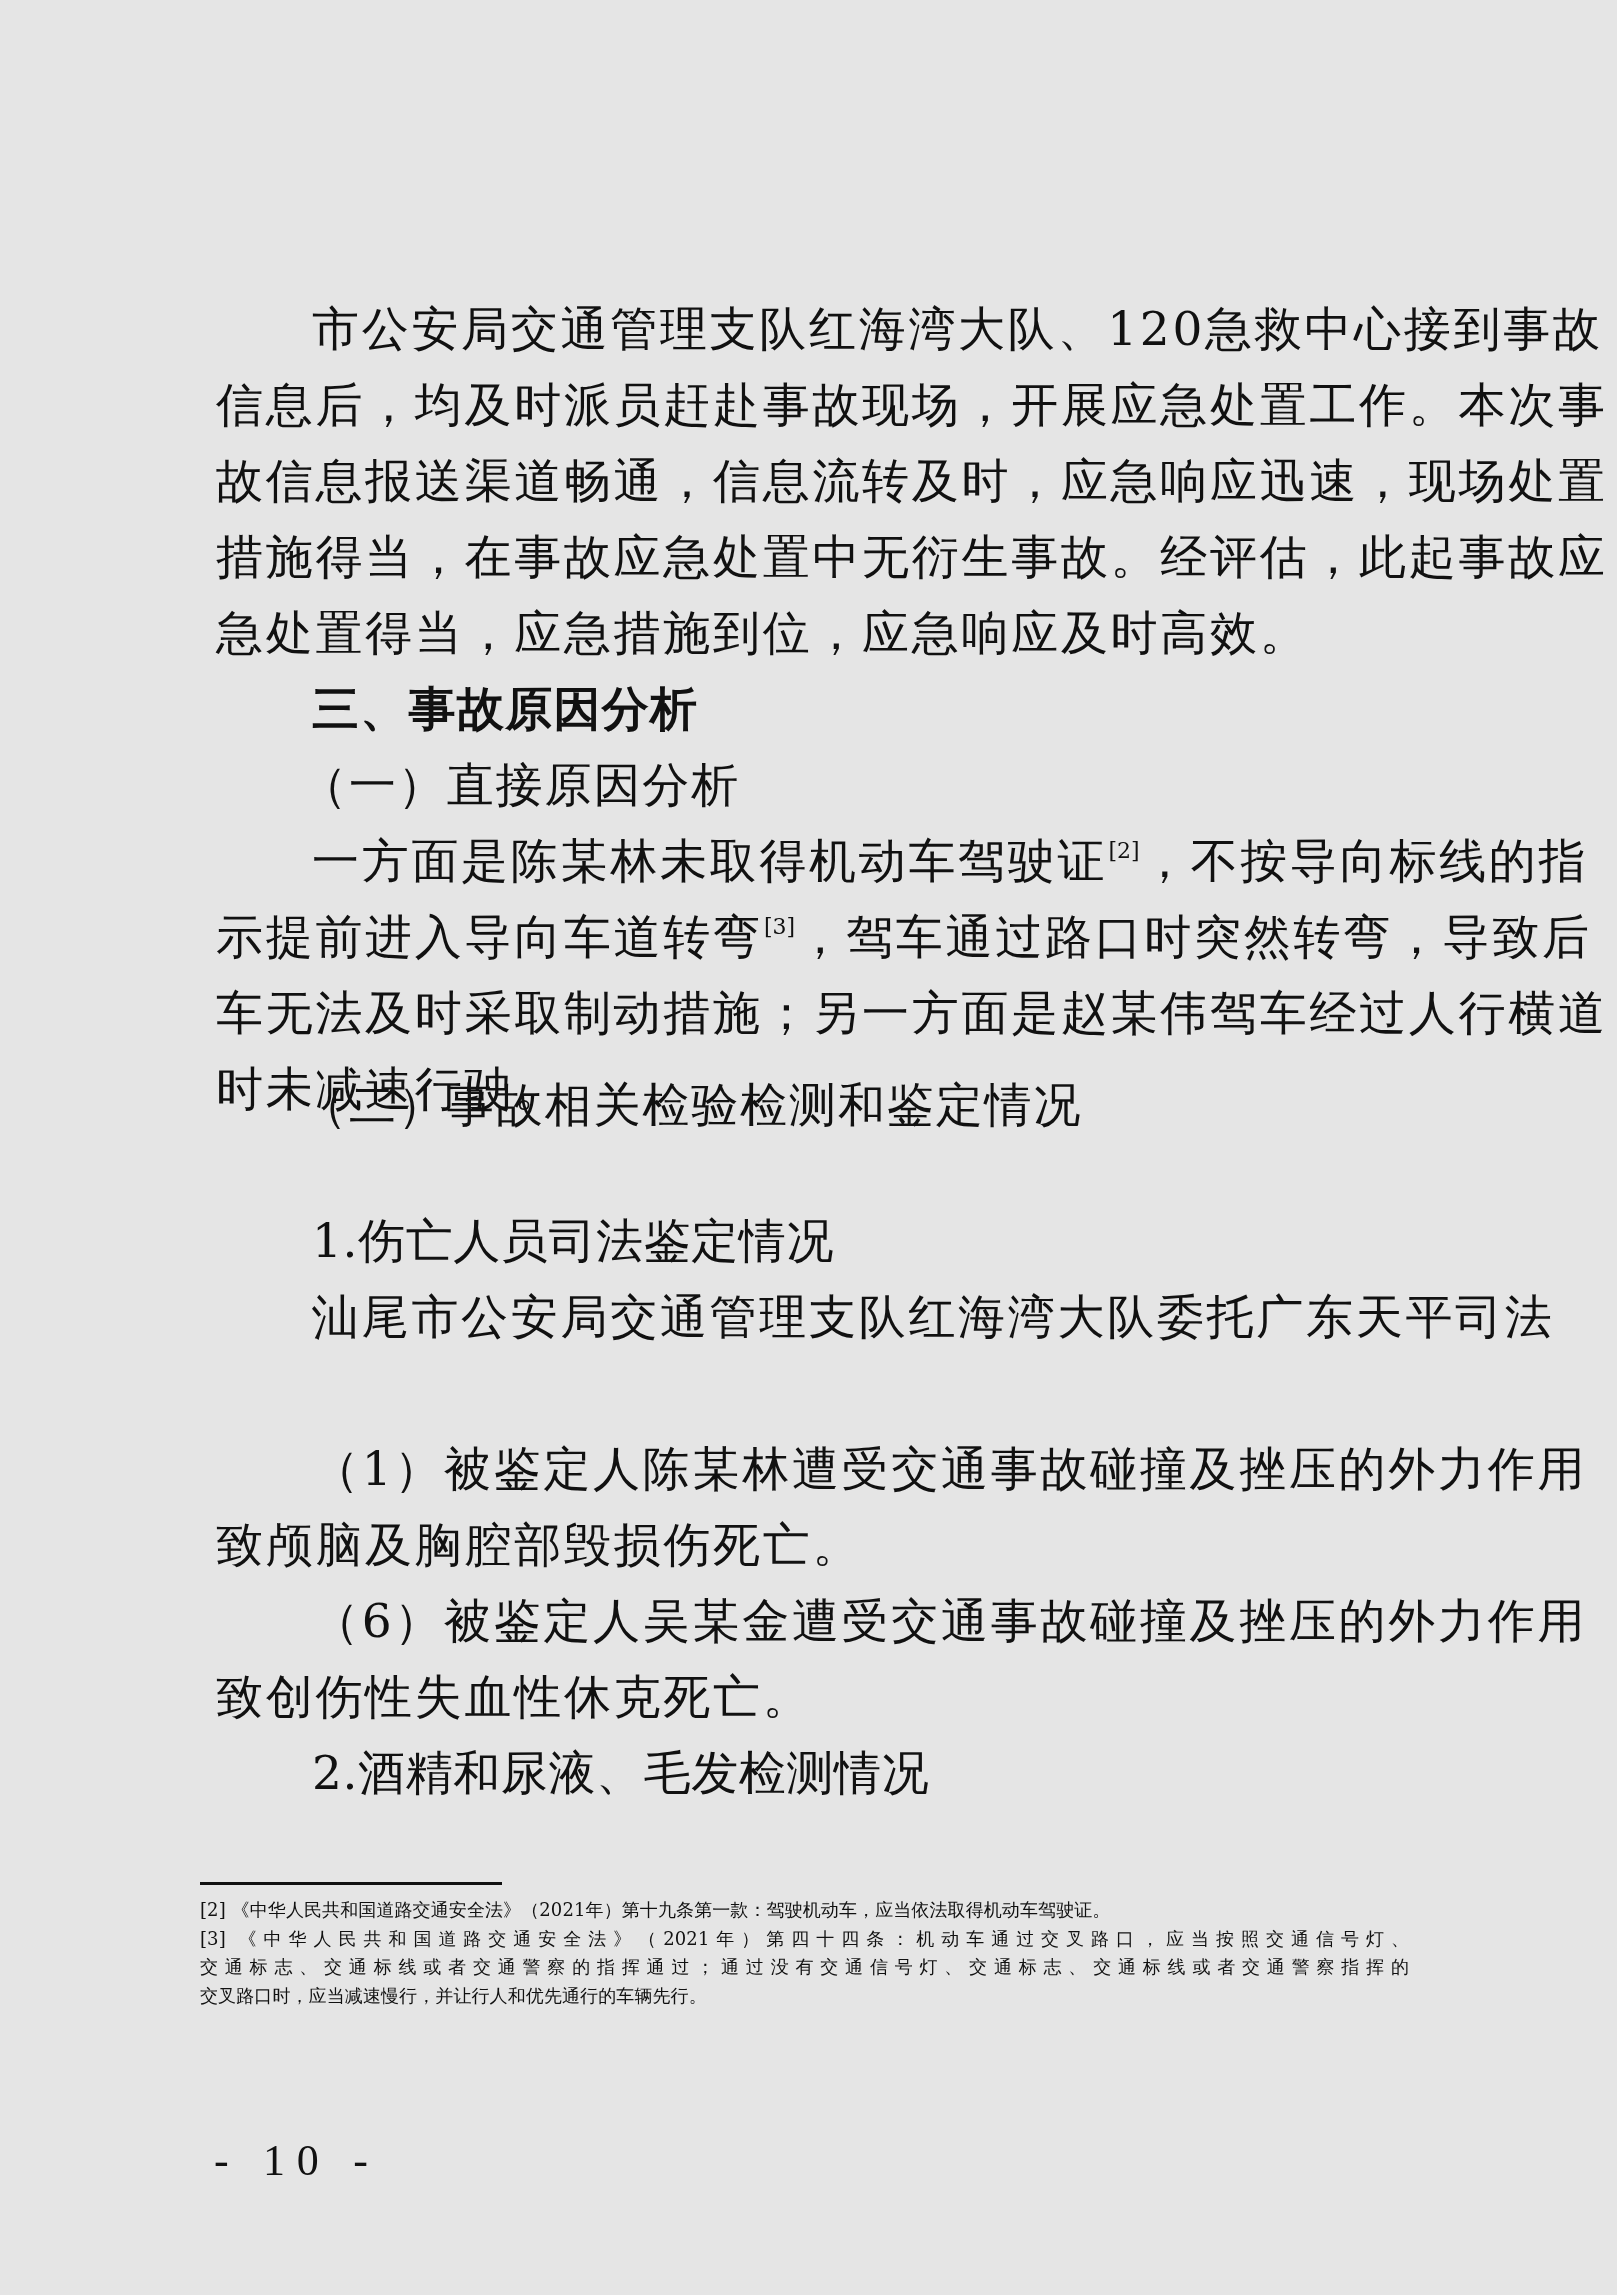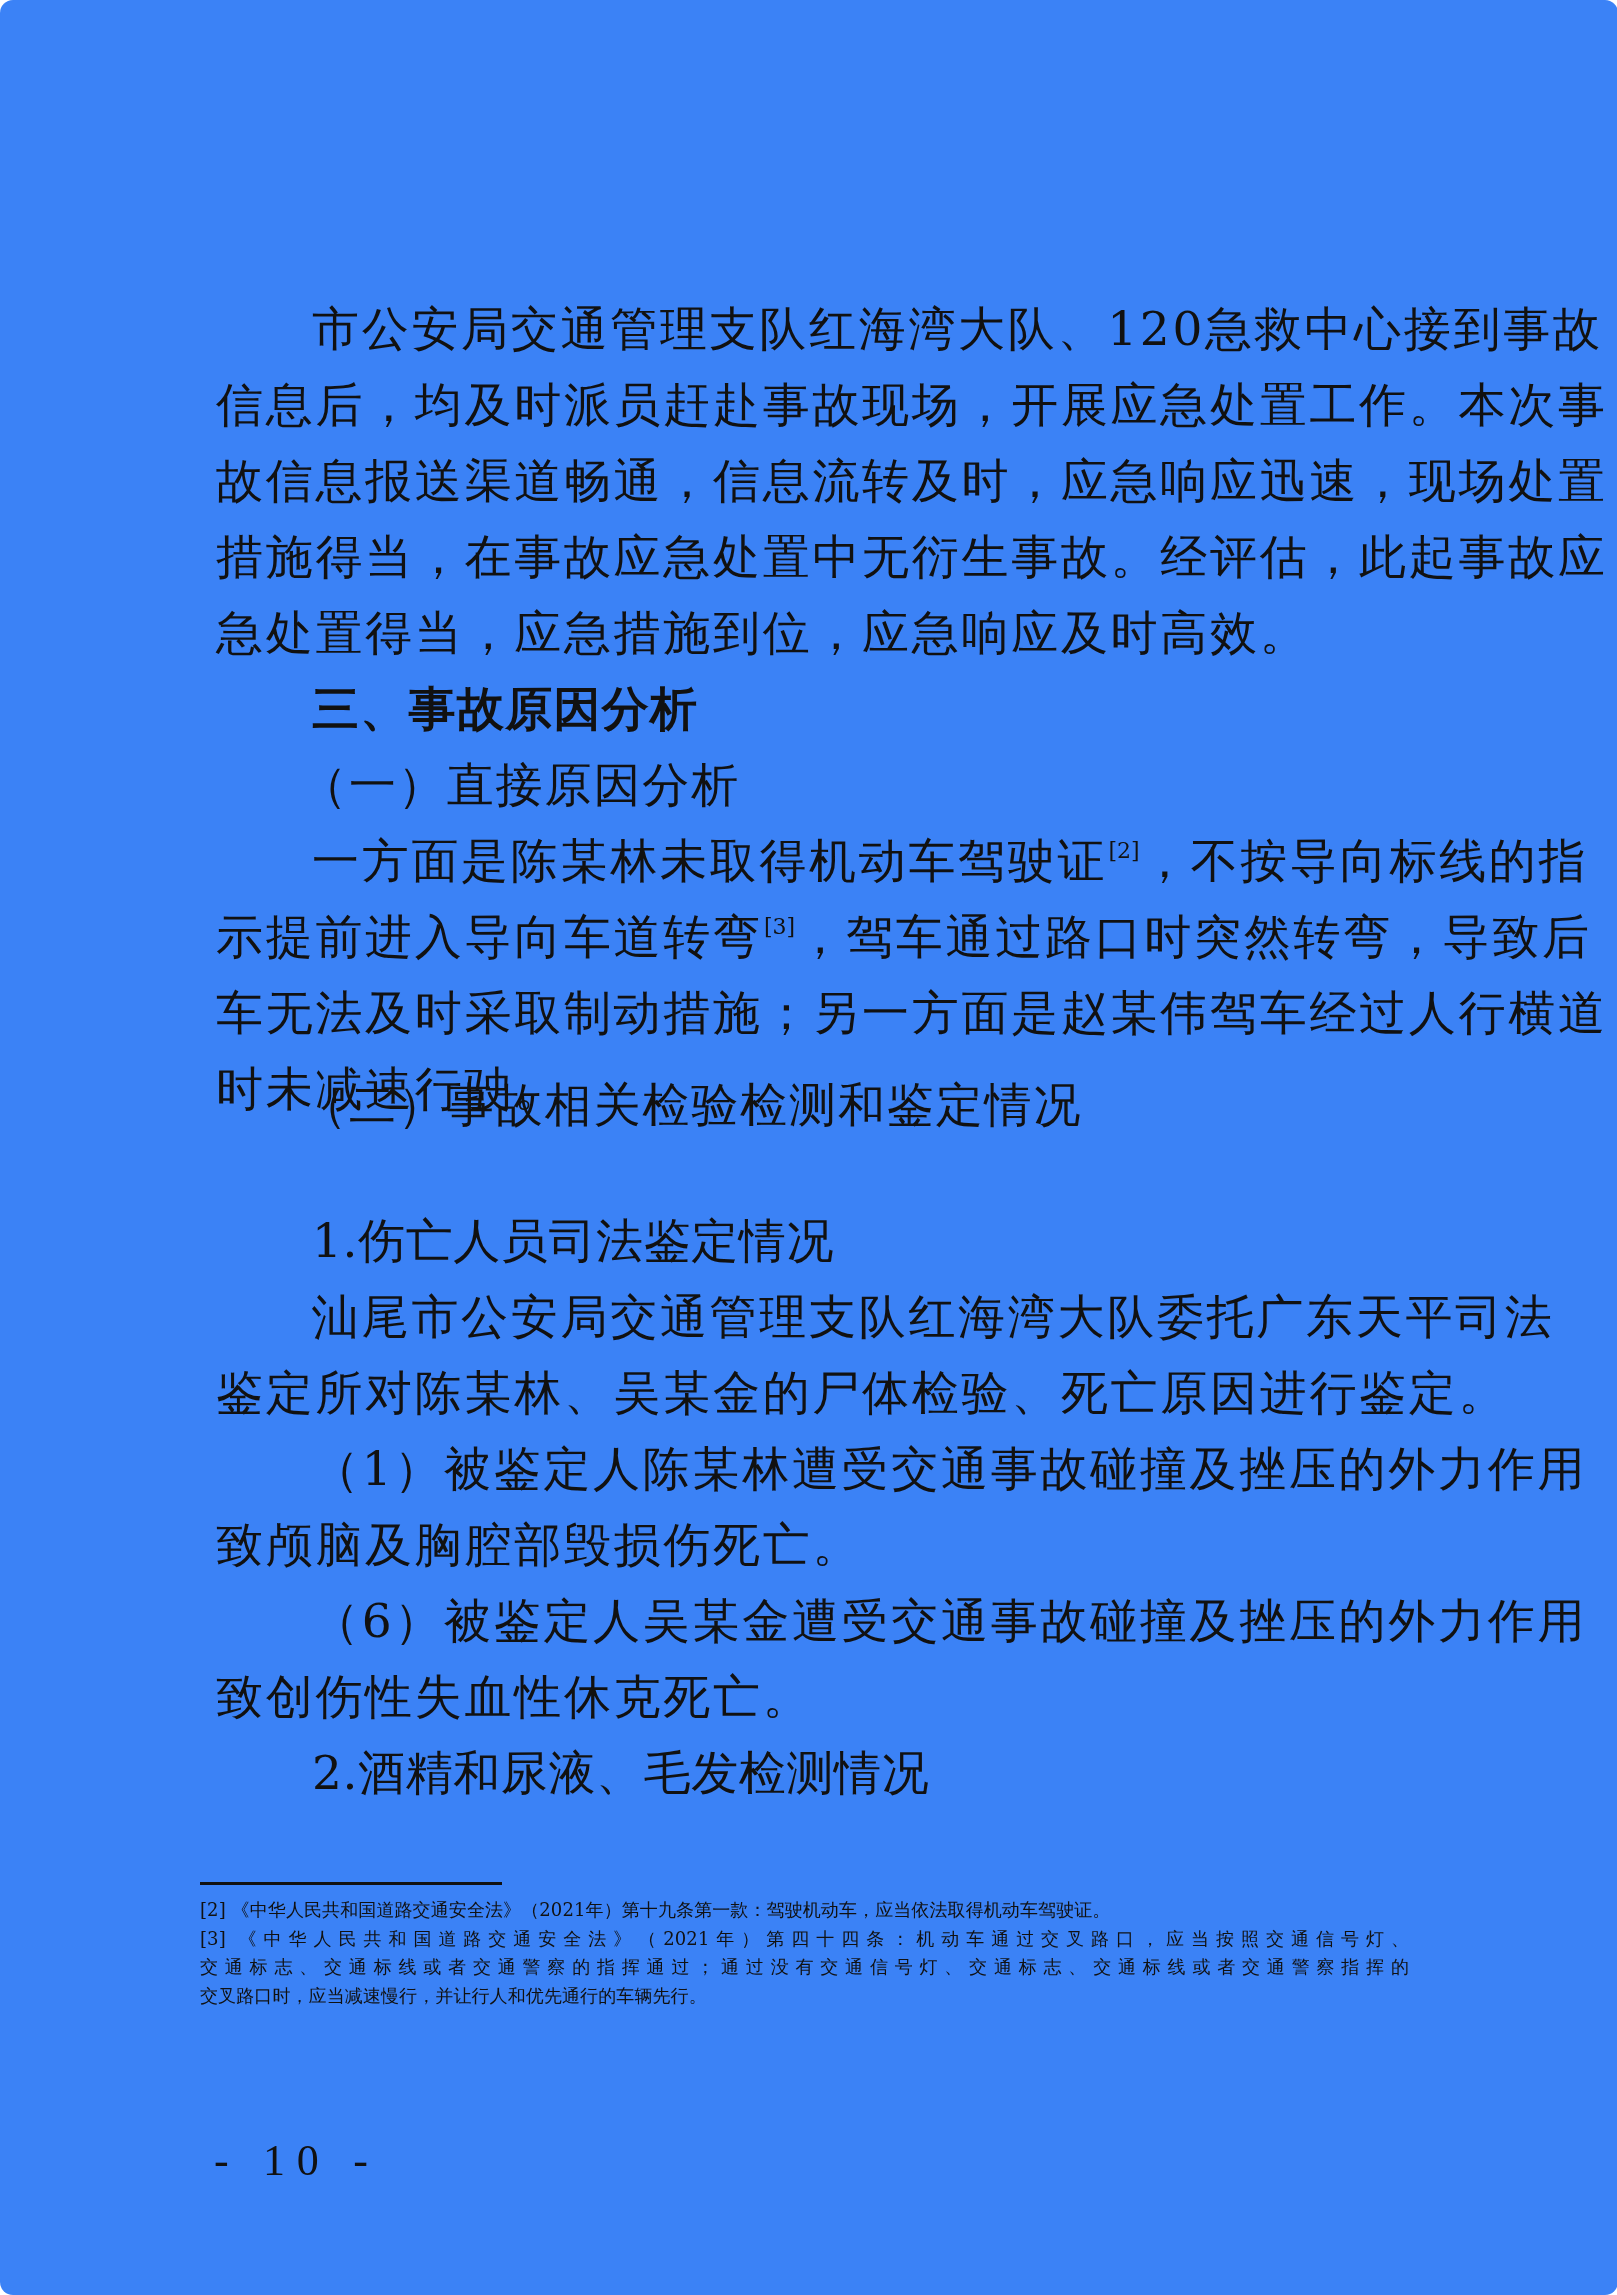--- a/index.html
+++ b/index.html
@@ -1,18 +1,18 @@
 <!DOCTYPE html>
 <html style="font-size:10.4px"><head>
 <meta charset="utf-8">
 <style>
   html, body { margin: 0; padding: 0; background: #ffffff; }
   body { width: 1618px; height: 2295px; position: relative; overflow: hidden;
          font-family: "DejaVu Serif", "Liberation Serif", serif; color: #111; }
-  .page { position: absolute; left: 0; top: 0; width: 1618px; height: 2295px; background: #3b82f6; border-radius: 13px; }
+  .page { position: absolute; left: 0; top: 0; width: 1618px; height: 2295px; background: #e5e5e5; }
 
   .line { position: absolute; left: 216px; width: 1189px; font-size: 47px; line-height: 76px;
           height: 76px; white-space: nowrap; letter-spacing: 2.7px; }
   .justify { text-align: justify; text-align-last: justify; }
   .indent { left: 312px; width: 1094px; }
   .heading1 { font-family: "DejaVu Sans", "Liberation Sans", sans-serif; font-weight: bold; letter-spacing: 1.3px; }
   .heading2 { left: 300px; letter-spacing: 1.9px; }
   .heading3 { font-weight: normal; letter-spacing: 0.6px; }
   sup.fn { font-size: 22px; vertical-align: 19.5px; line-height: 0; letter-spacing: 0; margin: 0 1.3px; }
 
@@ -43,21 +43,20 @@
   <div class="line indent justify" style="top:823px"><span>一方面是陈某林未取得机动车驾驶证</span><sup class="fn">[2]</sup><span>，不按导向标线的指</span></div>
   <div class="line justify" style="top:899px"><span>示提前进入导向车道转弯</span><sup class="fn">[3]</sup><span>，驾车通过路口时突然转弯，导致后</span></div>
   <div class="line justify" style="top:975px">车无法及时采取制动措施；另一方面是赵某伟驾车经过人行横道</div>
   <div class="line" style="top:1051px">时未减速行驶。</div>
 
   <div class="line heading2" style="top:1067px">（二）事故相关检验检测和鉴定情况</div>
 
   <div class="line indent heading3" style="top:1203px">1.伤亡人员司法鉴定情况</div>
 
   <div class="line indent justify" style="top:1279px">汕尾市公安局交通管理支队红海湾大队委托广东天平司法</div>
-  <div class="line" style="top:1355px">鉴定所对陈某林、吴某金的尸体检验、死亡原因进行鉴定。</div>
 
   <div class="line indent justify" style="top:1431px">（1）被鉴定人陈某林遭受交通事故碰撞及挫压的外力作用</div>
   <div class="line" style="top:1507px">致颅脑及胸腔部毁损伤死亡。</div>
 
   <div class="line indent justify" style="top:1583px">（6）被鉴定人吴某金遭受交通事故碰撞及挫压的外力作用</div>
   <div class="line" style="top:1659px">致创伤性失血性休克死亡。</div>
 
   <div class="line indent heading3" style="top:1735px">2.酒精和尿液、毛发检测情况</div>
 
   <div class="rule"></div>

